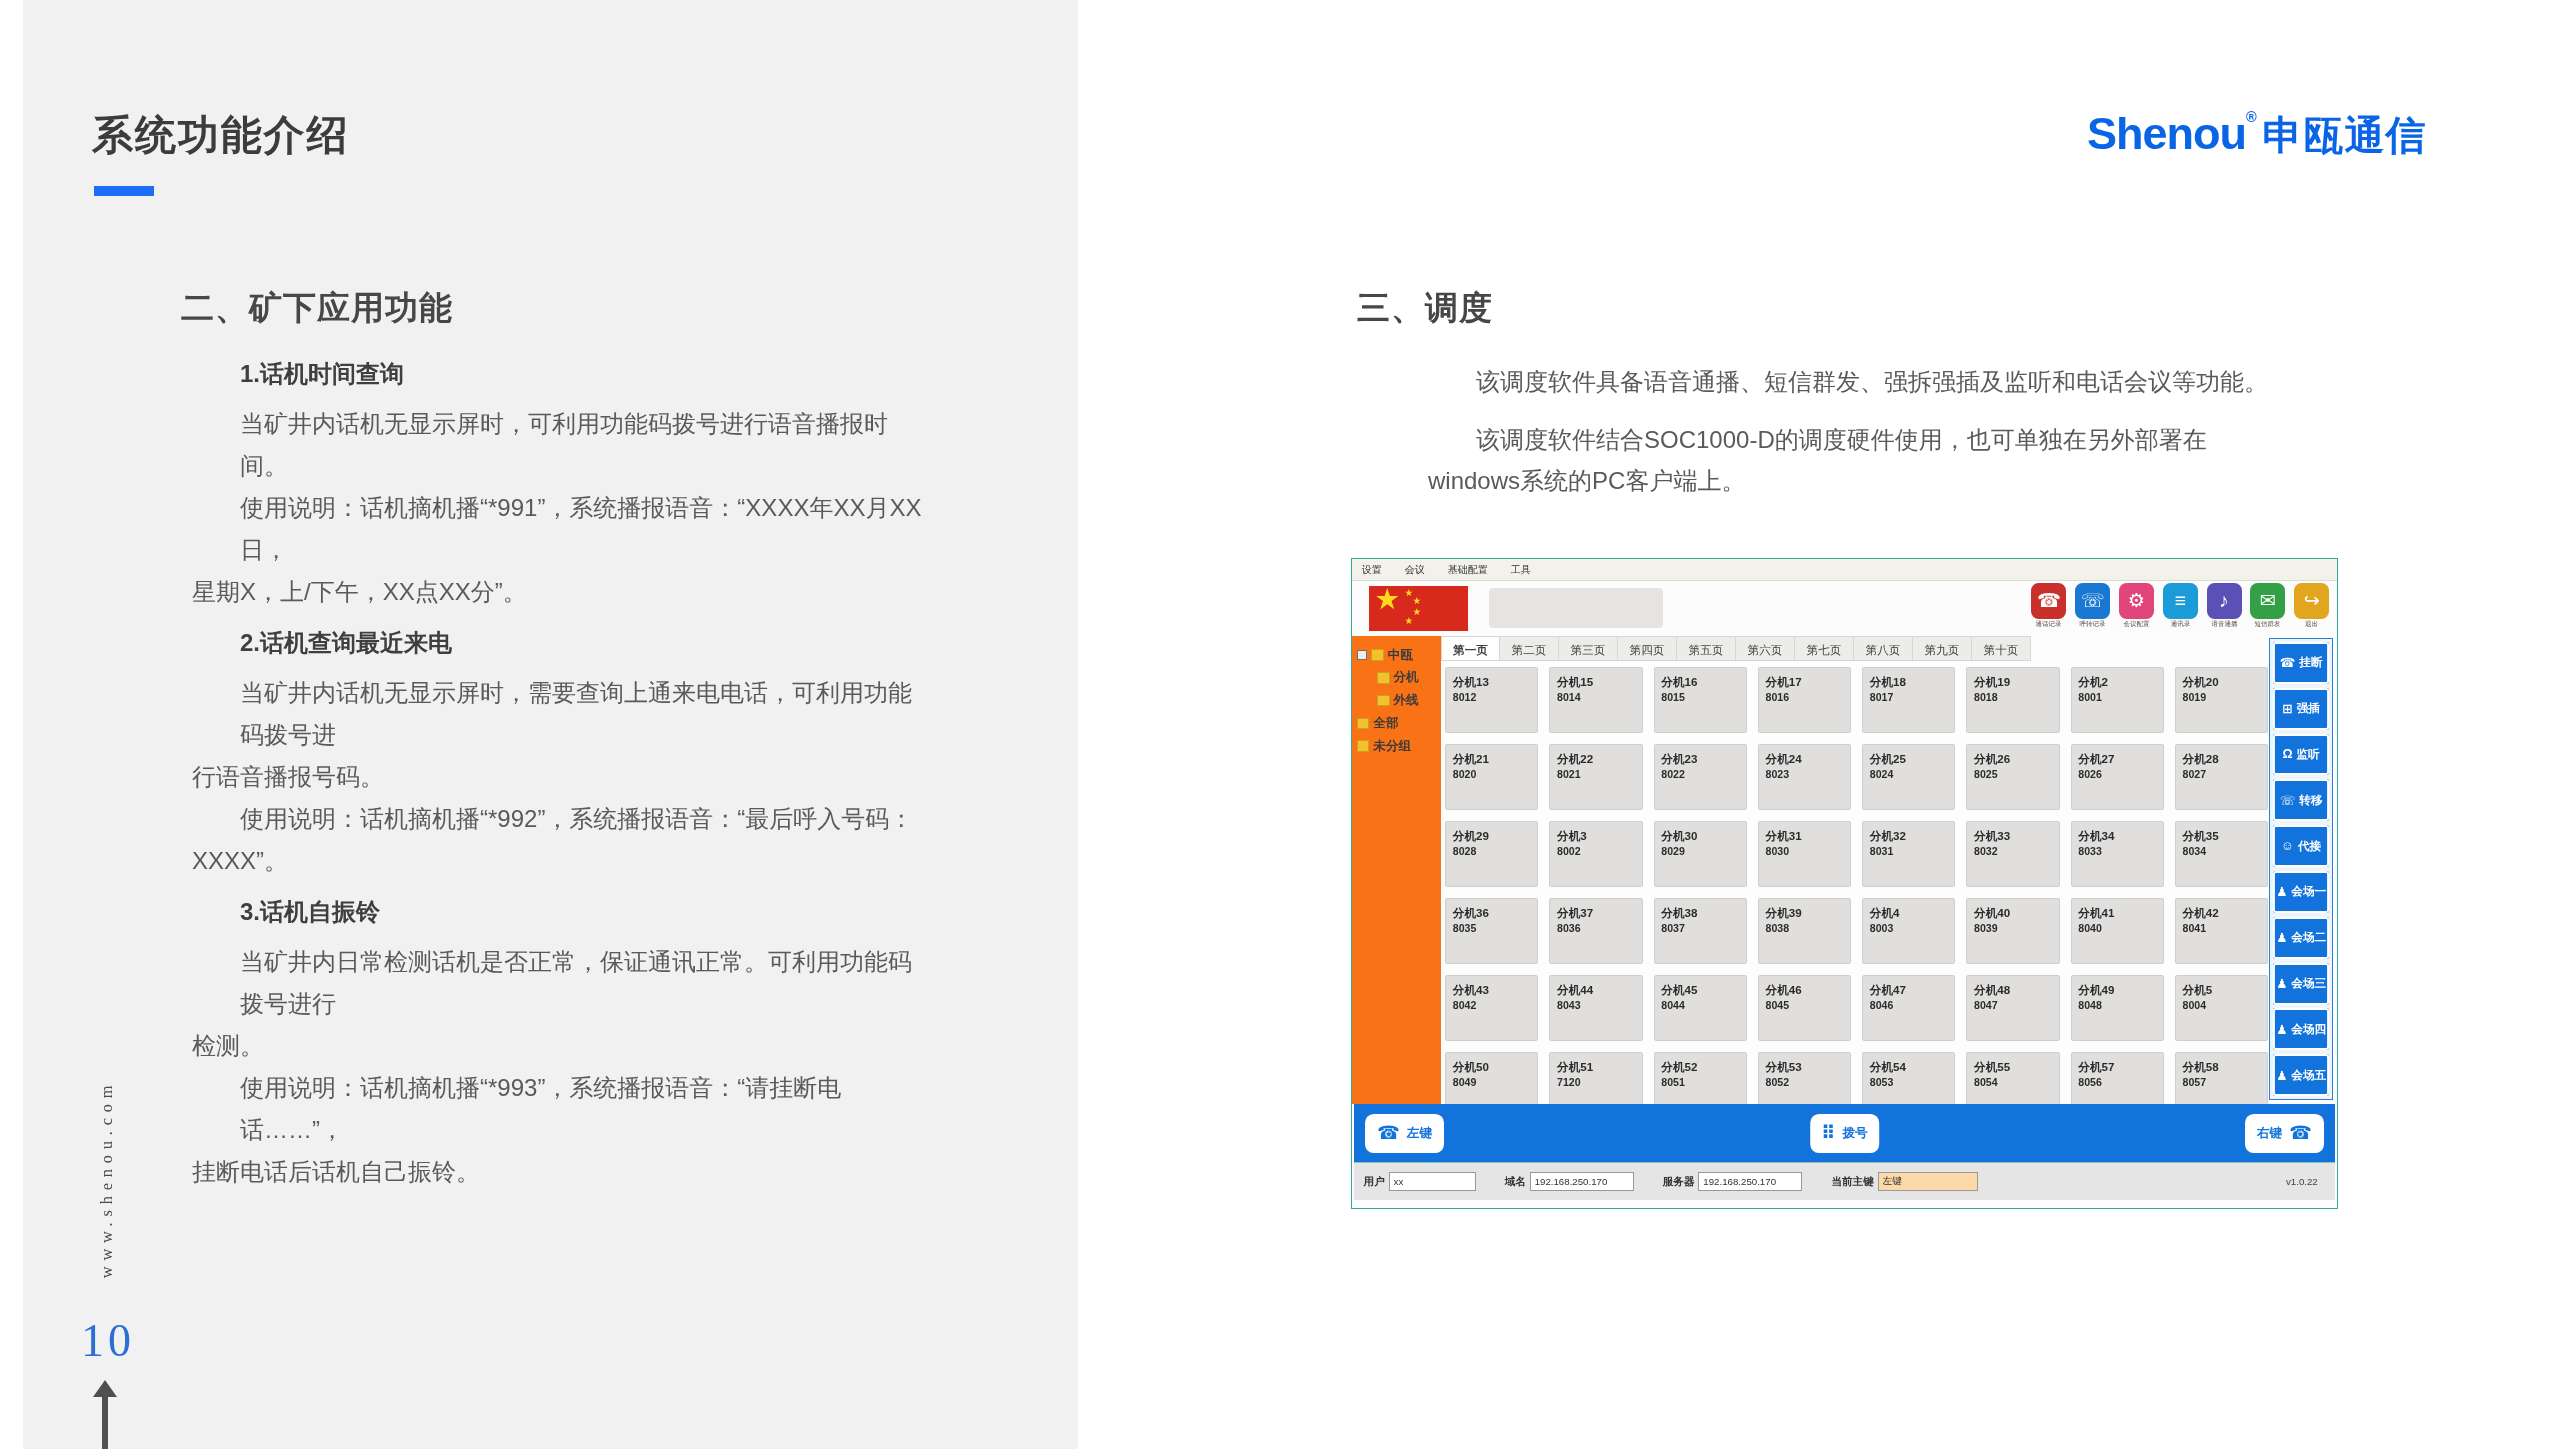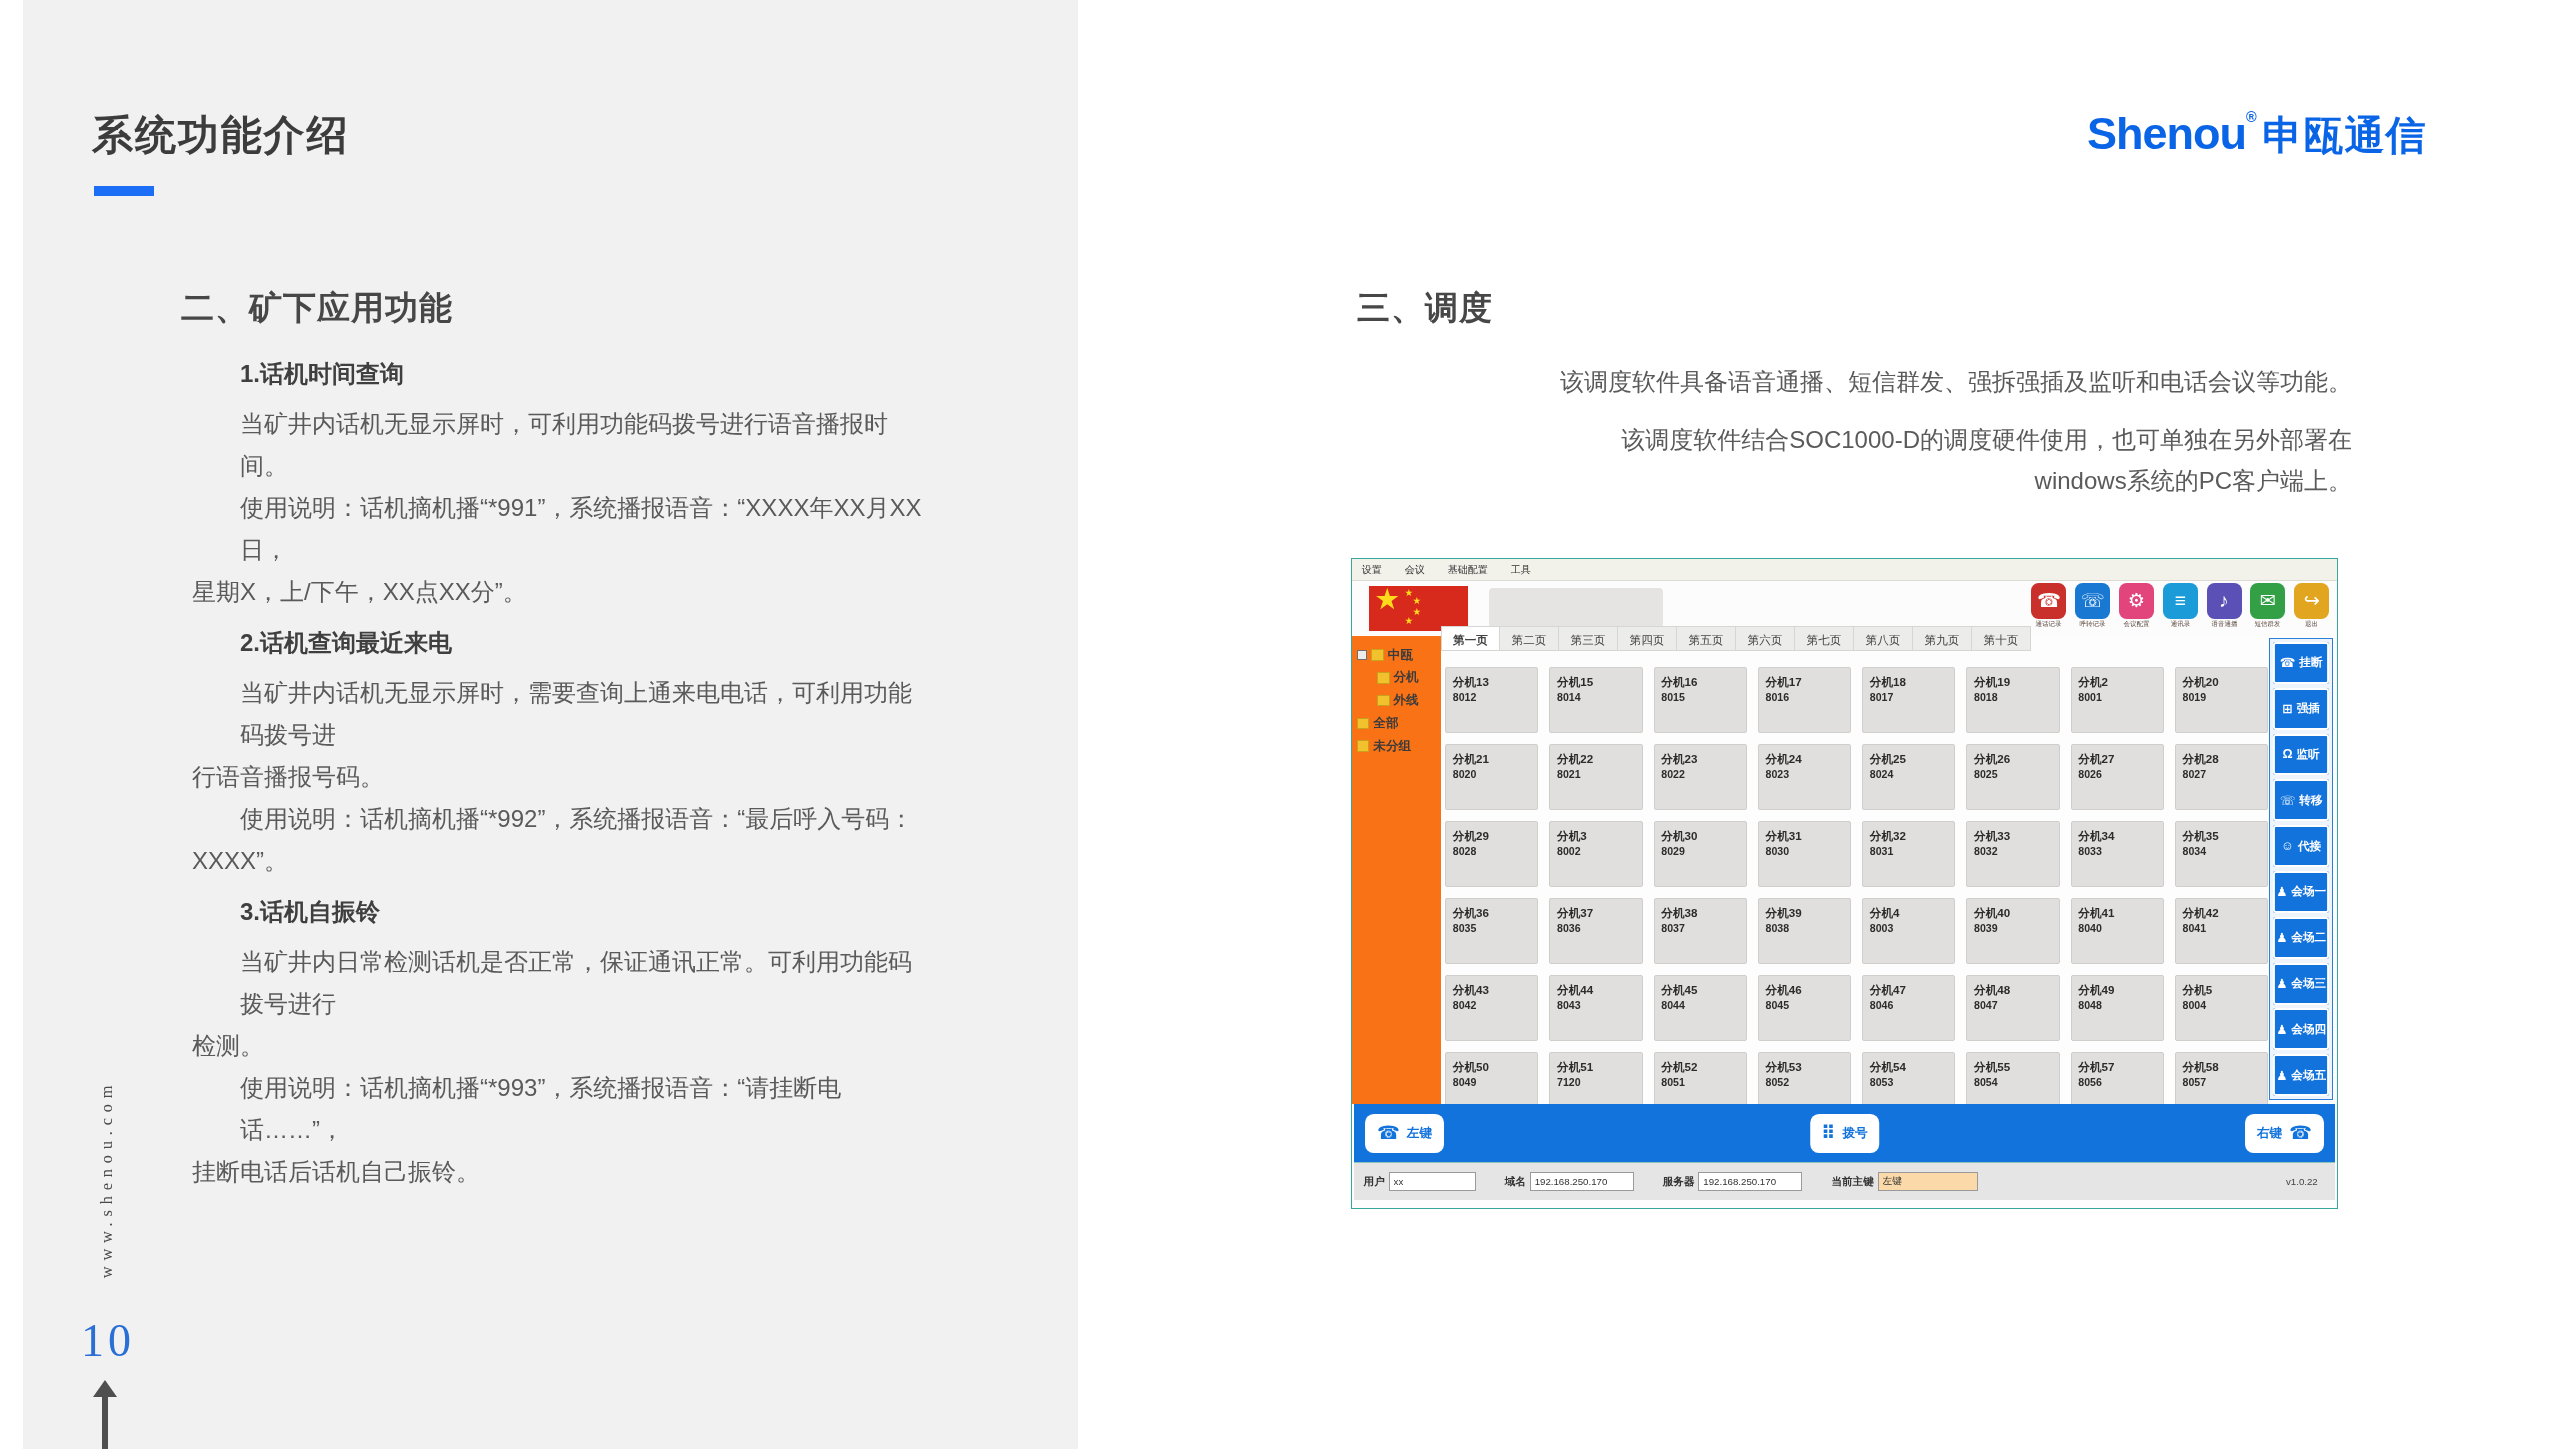--- a/index.html
+++ b/index.html
@@ -17,21 +17,21 @@
 
   
   .sec-heading{position:absolute;font-size:33px;font-weight:bold;color:#474747;letter-spacing:1px;}
   #left-heading{left:181px;top:286px;}
   #right-heading{left:1357px;top:286px;}
   .left-text{position:absolute;left:192px;top:359px;width:734px;}
   .subhead{font-size:24px;font-weight:bold;color:#3f3f3f;line-height:29px;margin:15.5px 0 14.5px;padding-left:48px;}
   .left-text .subhead:first-child{margin-top:0;}
   .line{font-size:24px;color:#5a5a5a;line-height:42px;}
   .ind{padding-left:48px;}
-  .right-text{position:absolute;left:1357px;top:361px;width:995px;text-align:right;}
+  .right-text{position:absolute;left:1428px;top:361px;width:995px;}
   .right-text .line{line-height:41px;}
   .right-text .gap{margin-top:17.4px;}
 
   
   .site-vert{position:absolute;left:-38px;top:1169px;width:290px;text-align:center;
              transform:rotate(-90deg);font-family:"Liberation Serif","DejaVu Serif",serif;
              font-size:16.4px;letter-spacing:5.8px;color:#4a4a4a;}
   .page-num{position:absolute;left:81px;top:1314px;font-family:"Liberation Serif","DejaVu Serif",serif;
             font-size:46px;color:#2a6fd6;letter-spacing:3.9px;}
   .arrow-head{position:absolute;left:93px;top:1380px;width:0;height:0;
@@ -57,21 +57,21 @@
   .tb-icon{width:35px;height:36px;border-radius:7.7px;color:#fff;font-size:19.3px;line-height:36px;margin:0 auto;background:#999;}
   .tb-label{font-size:7.7px;color:#5d4a40;margin-top:1px;white-space:nowrap;transform:scale(.85);transform-origin:center top;}
 
   .shot-sidebar{position:absolute;left:0;top:77px;width:89px;bottom:104px;background:#f97316;}
   .tree{padding-top:7.7px;}
   .tree-row{display:flex;align-items:center;gap:3.9px;padding:2.9px 0 2.9px 4.8px;font-size:12.6px;font-weight:bold;color:#3b3b3b;white-space:nowrap;}
   .tree-row.child{padding-left:25px;}
   .expander{width:8.7px;height:8.7px;background:#ececec;border:1px solid #6f6f6f;flex:none;}
   .folder{width:10.6px;height:9.7px;background:#f2c12e;border:1px solid #c9a11d;flex:none;}
 
-  .shot-tabs{position:absolute;left:89px;top:66px;height:26px;display:flex;align-items:center;}
+  .shot-tabs{position:absolute;left:89px;top:77px;height:26px;display:flex;}
   .tab{width:59px;height:25px;line-height:25px;text-align:center;font-size:11.6px;color:#444;
        background:#ececea;border:1px solid #d6d6d2;border-left:none;box-sizing:border-box;}
   .shot-tabs div.tab:first-of-type{background:#ffffff;border-left:1px solid #d6d6d2;font-weight:bold;}
 
   .shot-grid{position:absolute;left:93px;top:108px;width:823px;height:433px;
              display:grid;grid-template-columns:repeat(8,1fr);grid-auto-rows:66px;gap:11px;}
   .cell{background:#e0dfdd;border:1px solid #cfcecb;border-radius:1.9px;padding:6.8px 6.8px;box-sizing:border-box;}
   .cell-name{font-size:11.6px;font-weight:bold;color:#2c2c2c;}
   .cell-num{font-size:10.6px;font-weight:bold;color:#2c2c2c;margin-top:1px;}
 

